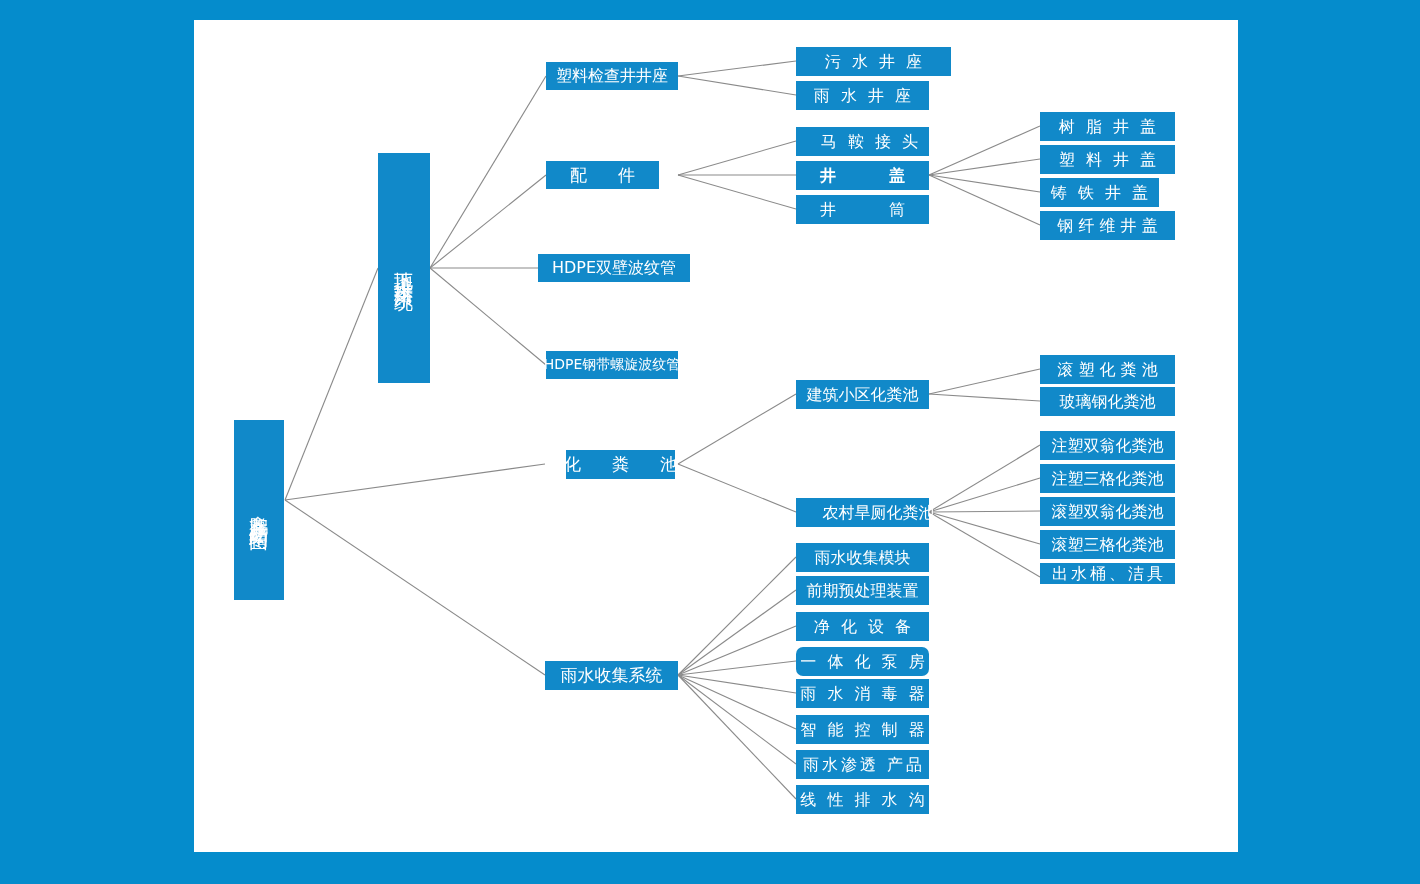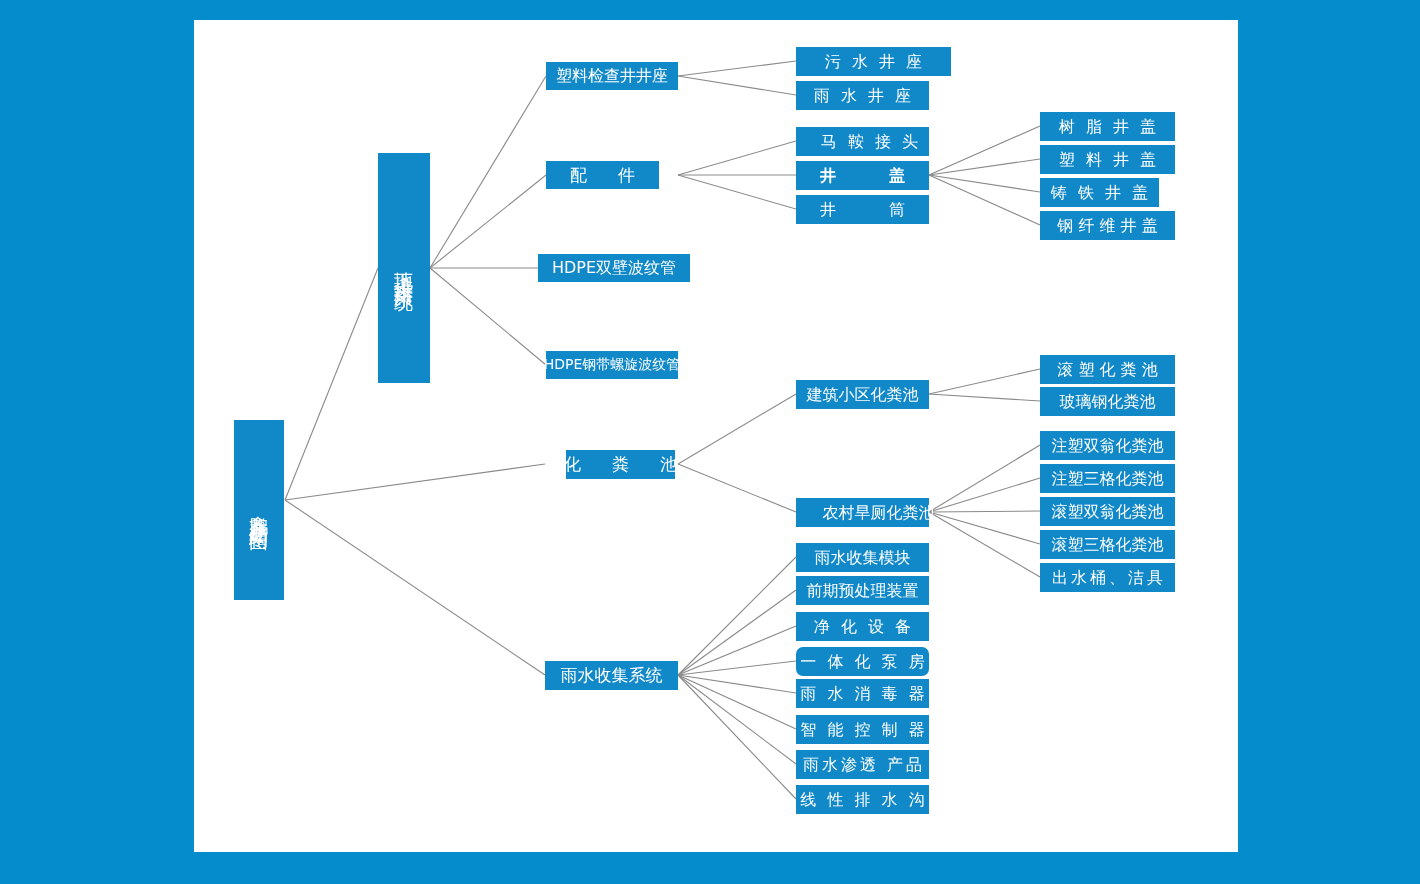--- a/index.html
+++ b/index.html
@@ -137,21 +137,21 @@
   <div class="node lvl3 tight" style="left:796px; top:380px; width:133px; height:29px;">建筑小区化粪池</div>
   <div class="node lvl3 tight" style="left:796px; top:498px; width:133px; height:29px;padding-left:32px;">农村旱厕化粪池</div>
 
   <div class="node lvl4 tight" style="left:1040px; top:355px; width:135px; height:29px;">滚 塑 化 粪 池</div>
   <div class="node lvl4 tight" style="left:1040px; top:387px; width:135px; height:29px;">玻璃钢化粪池</div>
 
   <div class="node lvl4 tight" style="left:1040px; top:431px; width:135px; height:29px;">注塑双翁化粪池</div>
   <div class="node lvl4 tight" style="left:1040px; top:464px; width:135px; height:29px;">注塑三格化粪池</div>
   <div class="node lvl4 tight" style="left:1040px; top:497px; width:135px; height:29px;">滚塑双翁化粪池</div>
   <div class="node lvl4 tight" style="left:1040px; top:530px; width:135px; height:29px;">滚塑三格化粪池</div>
-  <div class="node lvl4 med-sp" style="left:1040px; top:563px; width:135px; height:29px;text-align:right;">出水桶、洁具</div>
+  <div class="node lvl4 med-sp" style="left:1040px; top:563px; width:135px; height:21px;text-align:right;">出水桶、洁具</div>
 
   <div class="node lvl4 tight" style="left:796px; top:543px; width:133px; height:29px;">雨水收集模块</div>
   <div class="node lvl4 tight" style="left:796px; top:576px; width:133px; height:29px;">前期预处理装置</div>
   <div class="node lvl4 med-sp" style="left:796px; top:612px; width:133px; height:29px;">净 化 设 备</div>
   <div class="node lvl4 med-sp" style="left:796px; top:647px; width:133px; height:29px;border-radius:7px;">一 体 化 泵 房</div>
   <div class="node lvl4 med-sp" style="left:796px; top:679px; width:133px; height:29px;">雨 水 消 毒 器</div>
   <div class="node lvl4 med-sp" style="left:796px; top:715px; width:133px; height:29px;">智 能 控 制 器</div>
   <div class="node lvl4 med-sp" style="left:796px; top:750px; width:133px; height:29px;">雨水渗透 产品</div>
   <div class="node lvl4 med-sp" style="left:796px; top:785px; width:133px; height:29px;">线 性 排 水 沟</div>
 

